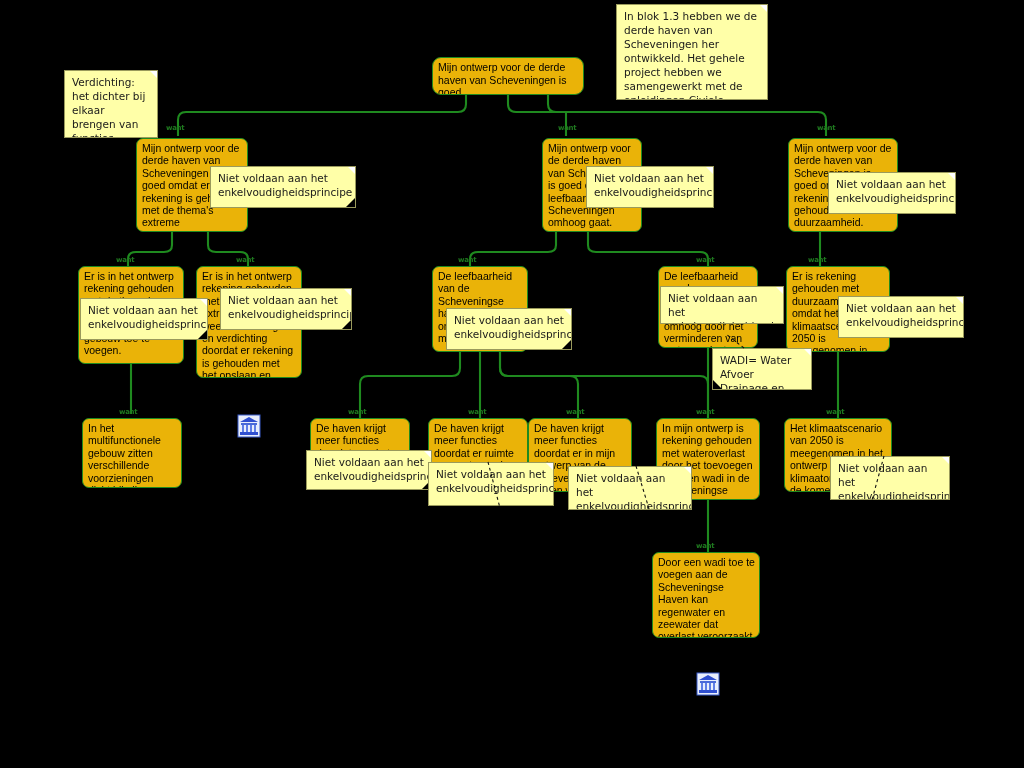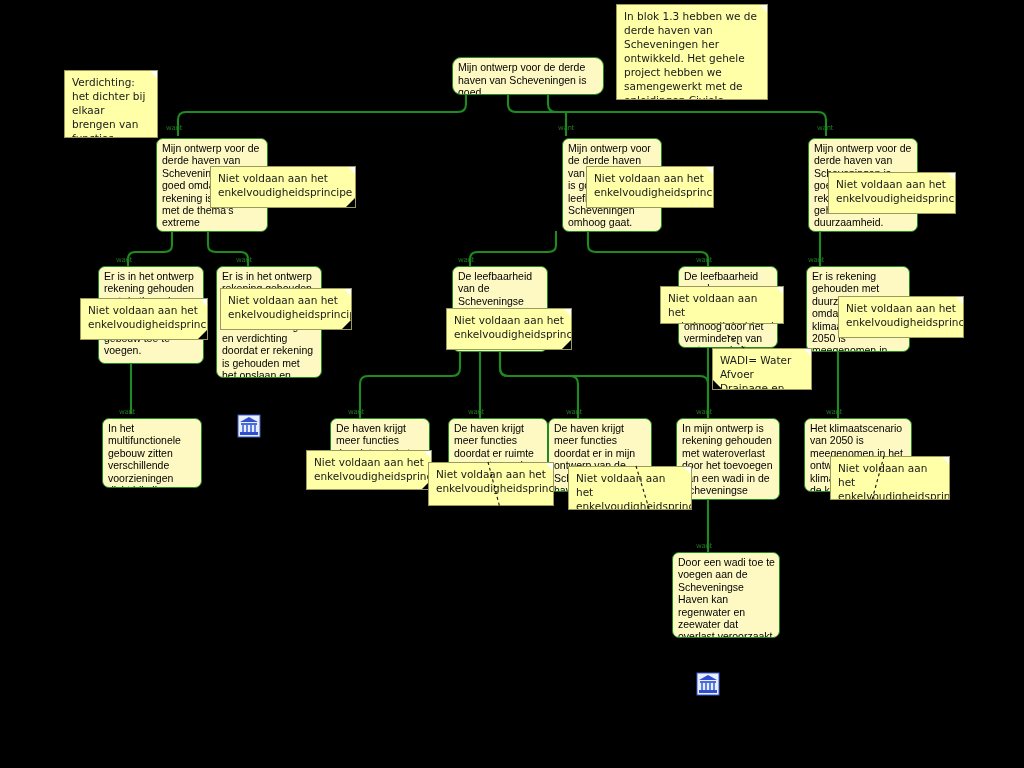--- a/index.html
+++ b/index.html
@@ -7,31 +7,30 @@
     width:1024px;height:768px;position:relative;overflow:hidden;
     font-family:"Liberation Sans", sans-serif;
     background:#000000;
   }
   #canvas{position:absolute;left:0;top:0;width:1024px;height:768px;}
   svg.wires{position:absolute;left:0;top:0;width:1024px;height:768px;pointer-events:none;}
 
   
   .node{
     position:absolute;
-    background:#fef9c3;
+    background:#eab308;
     border:1.5px solid #1f8a1f;
     border-radius:7px;
     color:#000;
     font-size:10.5px;
     line-height:12.4px;
     padding:3px 4px 3px 5px;
     box-sizing:border-box;
     overflow:hidden;
     white-space:pre-line;
-    margin-left:20px;
   }
   .node.root{border-radius:9px;font-size:10.5px;line-height:12.6px;}
 
   
   .note{
     position:absolute;
     background:#ffffa8;
     border:1px solid #9a9a5c;
     color:#1a1a1a;
     font-size:10.5px;
@@ -56,21 +55,21 @@
     content:"";position:absolute;right:-1px;bottom:-1px;
     width:11px;height:11px;background:#000;
     clip-path:polygon(100% 100%,0 100%,100% 0);
   }
 
   
   .wantlbl{
     position:absolute;
     color:#1f7a1f;
     font-size:7px;
-    font-weight:normal;
+    font-weight:bold;
     letter-spacing:-0.3px;
     font-family:"DejaVu Sans", sans-serif;
     white-space:nowrap;
   }
 
   
   .bankicon{position:absolute;width:24px;height:24px;}
 </style>
 </head>
 <body>

